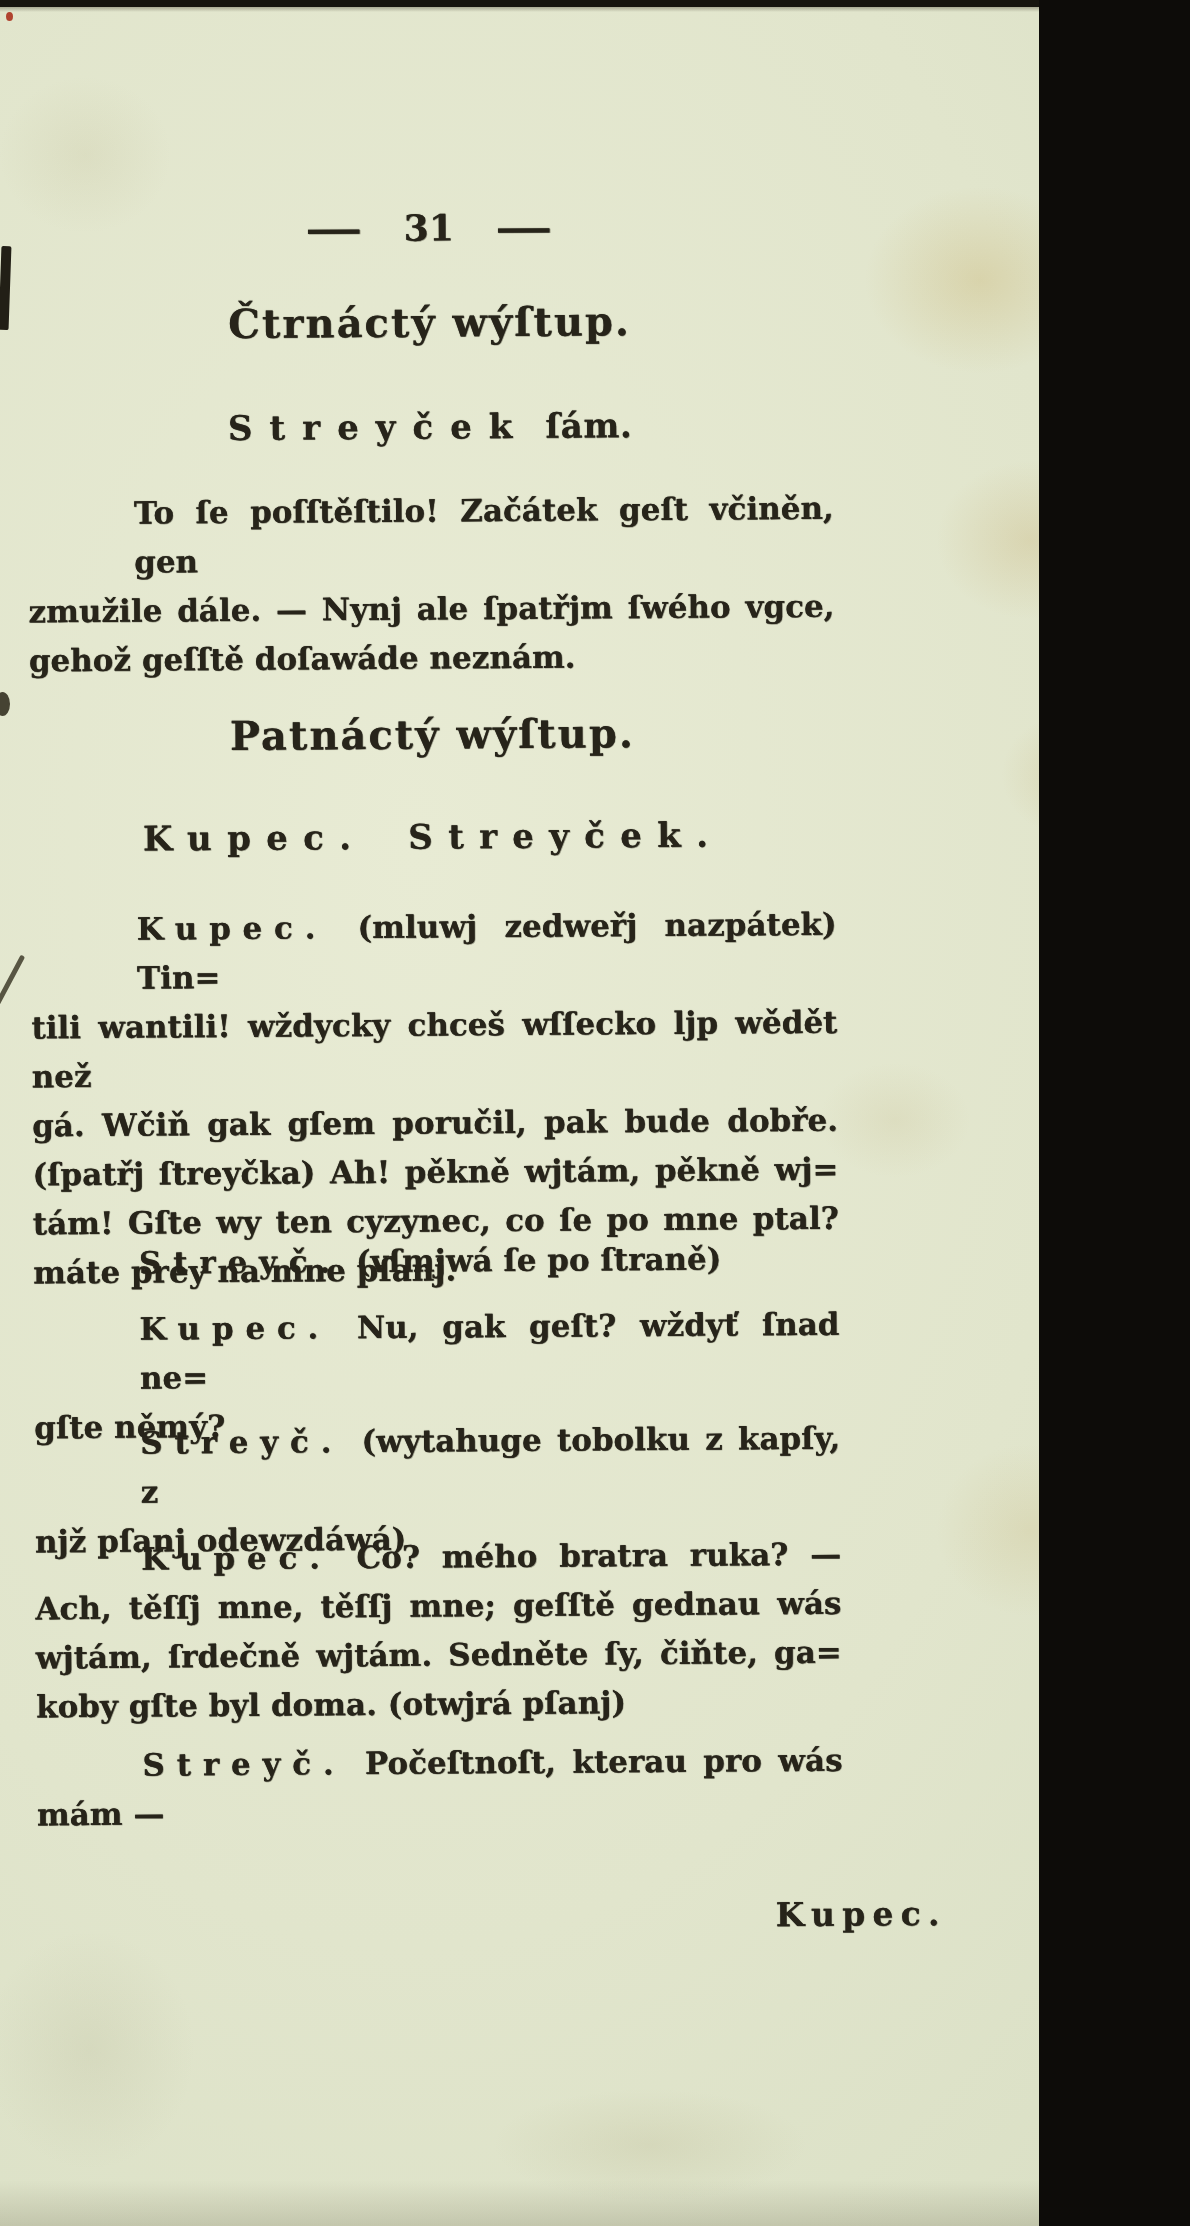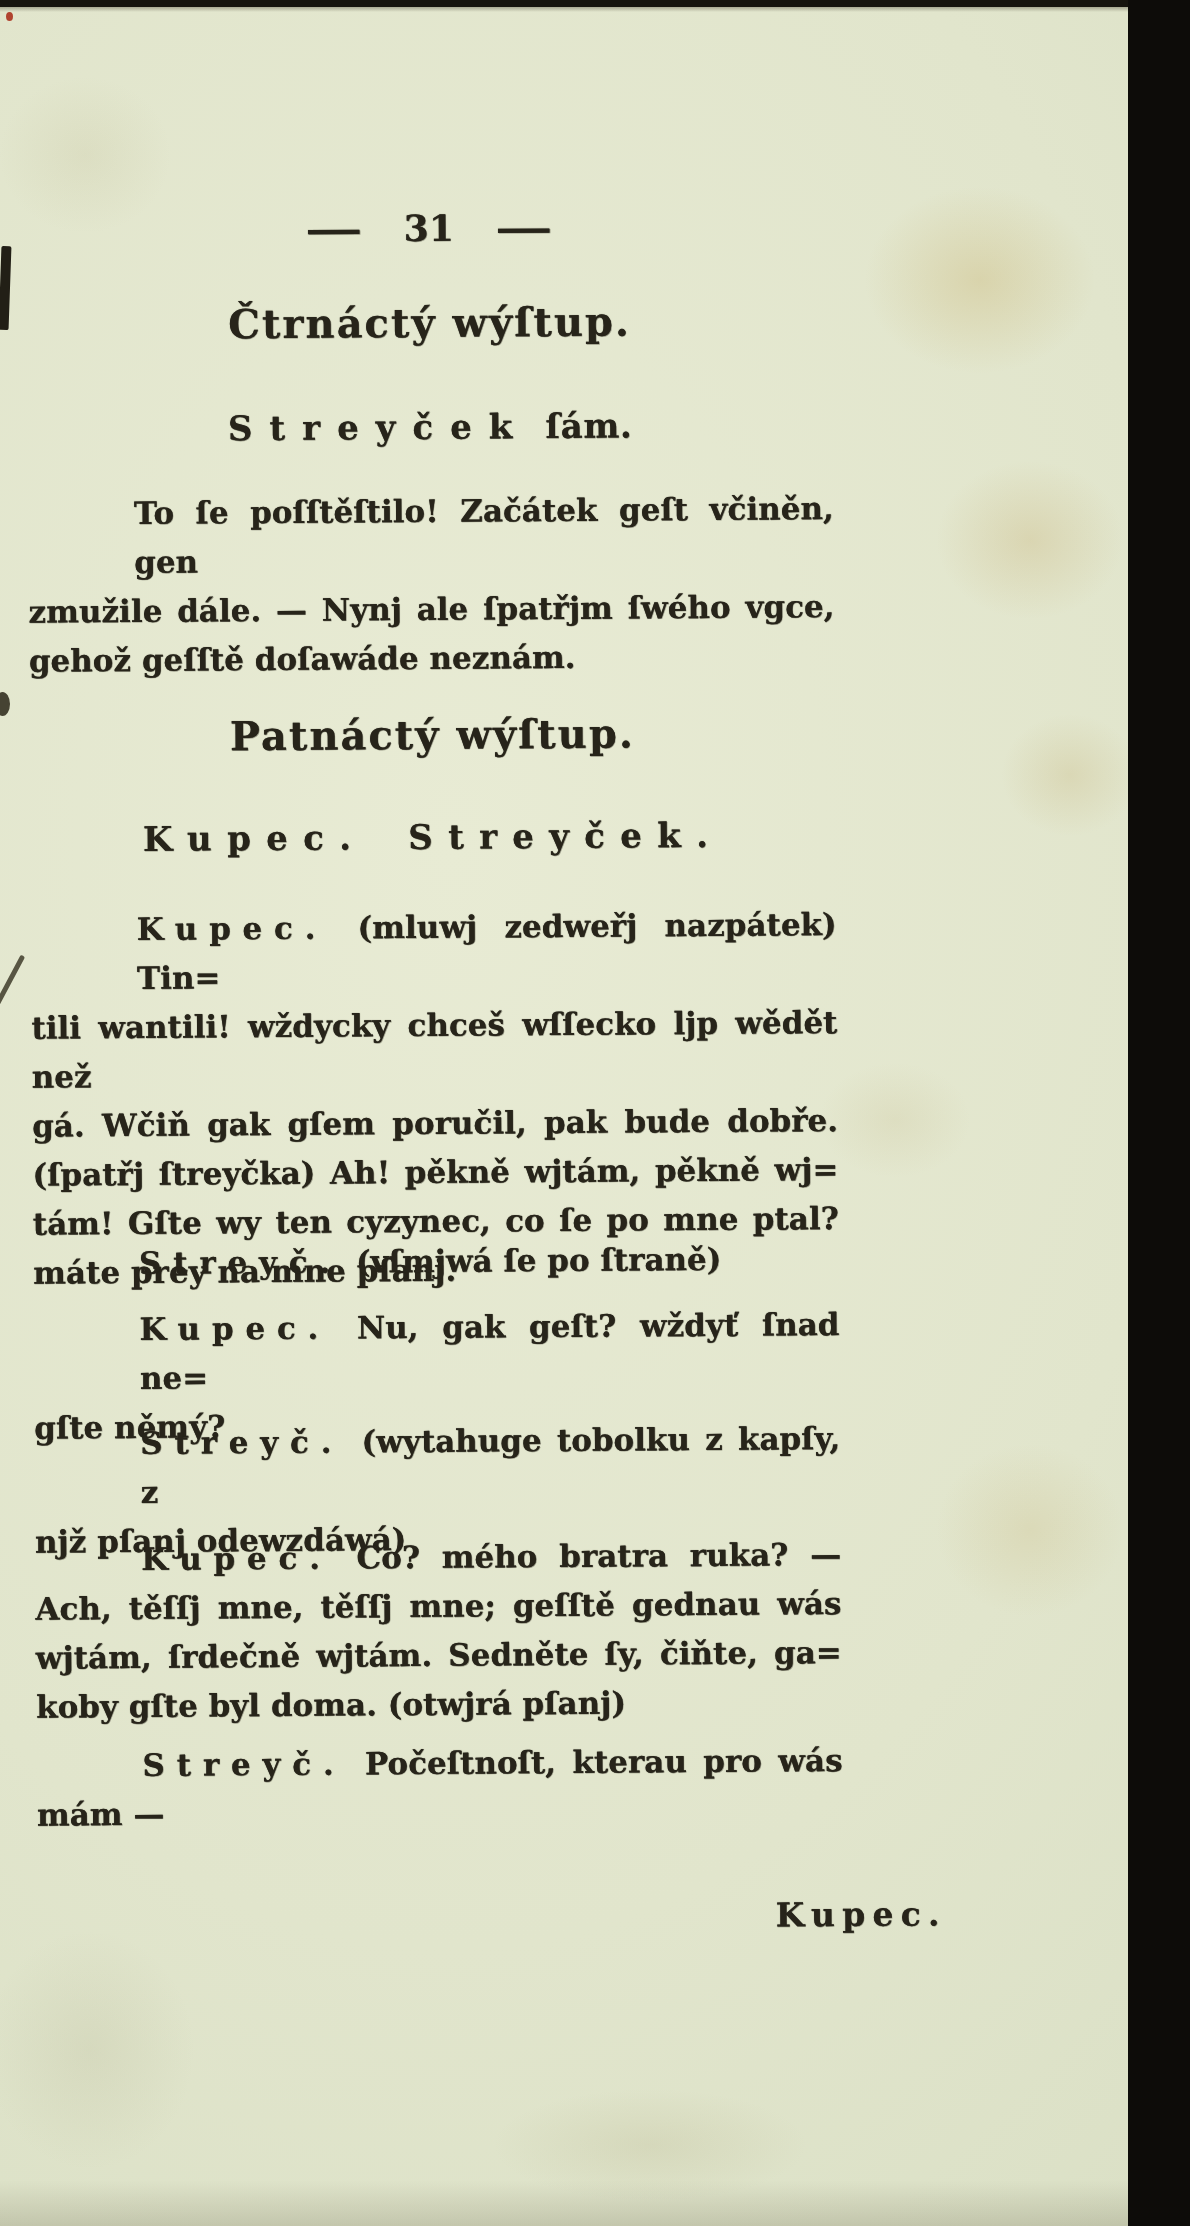--- a/index.html
+++ b/index.html
@@ -1,17 +1,17 @@
 <!DOCTYPE html>
 <html><head>
 <meta charset="utf-8">
 <style>
   html,body{margin:0;padding:0;background:#0d0c09;}
   .sheet{
-    position:relative;width:1128px;height:2226px;overflow:hidden;
+    position:relative;width:1039px;height:2226px;overflow:hidden;
     background:radial-gradient(120% 90% at 40% 38%, #e8ebd4 0%, #e1e5cc 55%, #d8dec3 100%);
     font-family:"DejaVu Serif", serif;
     color:#27241a;
   }
   
   .top-edge{position:absolute;left:0;top:0;width:100%;height:7px;background:#16140e;}
   .top-edge-shadow{position:absolute;left:0;top:7px;width:100%;height:5px;background:linear-gradient(rgba(60,55,35,.35),rgba(60,55,35,0));}
   .edge-svg{position:absolute;left:0;top:0;}
   .stain{position:absolute;pointer-events:none;}
   .bottom-shade{position:absolute;left:0;bottom:0;width:100%;height:46px;

